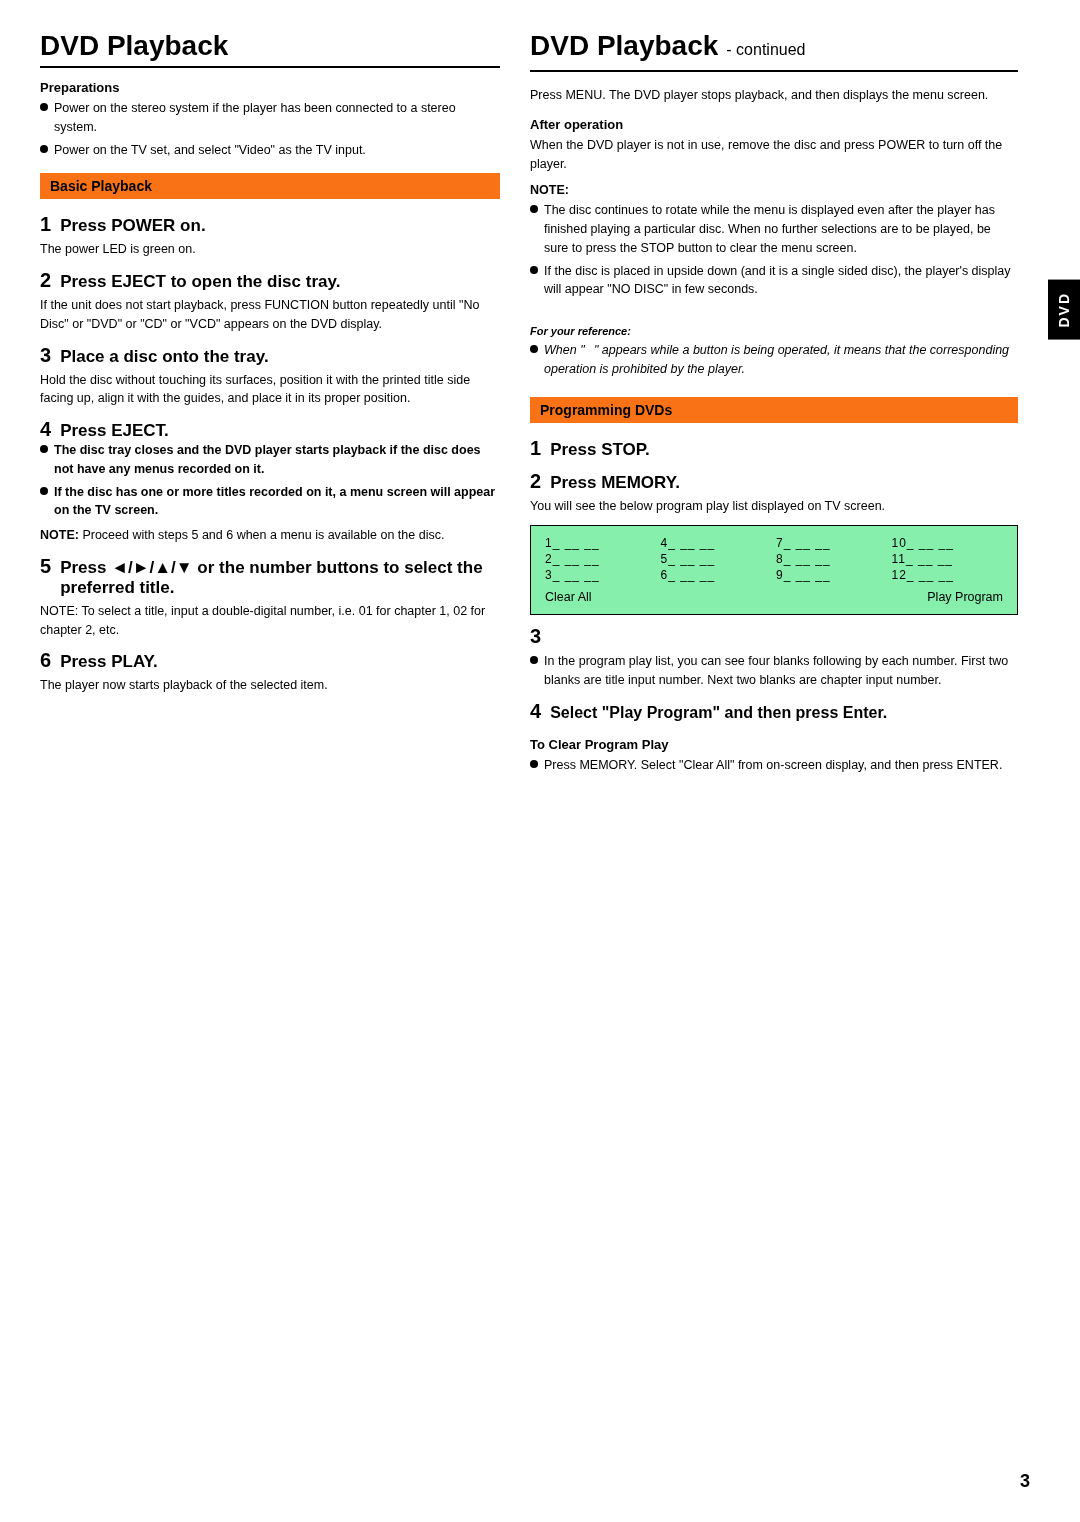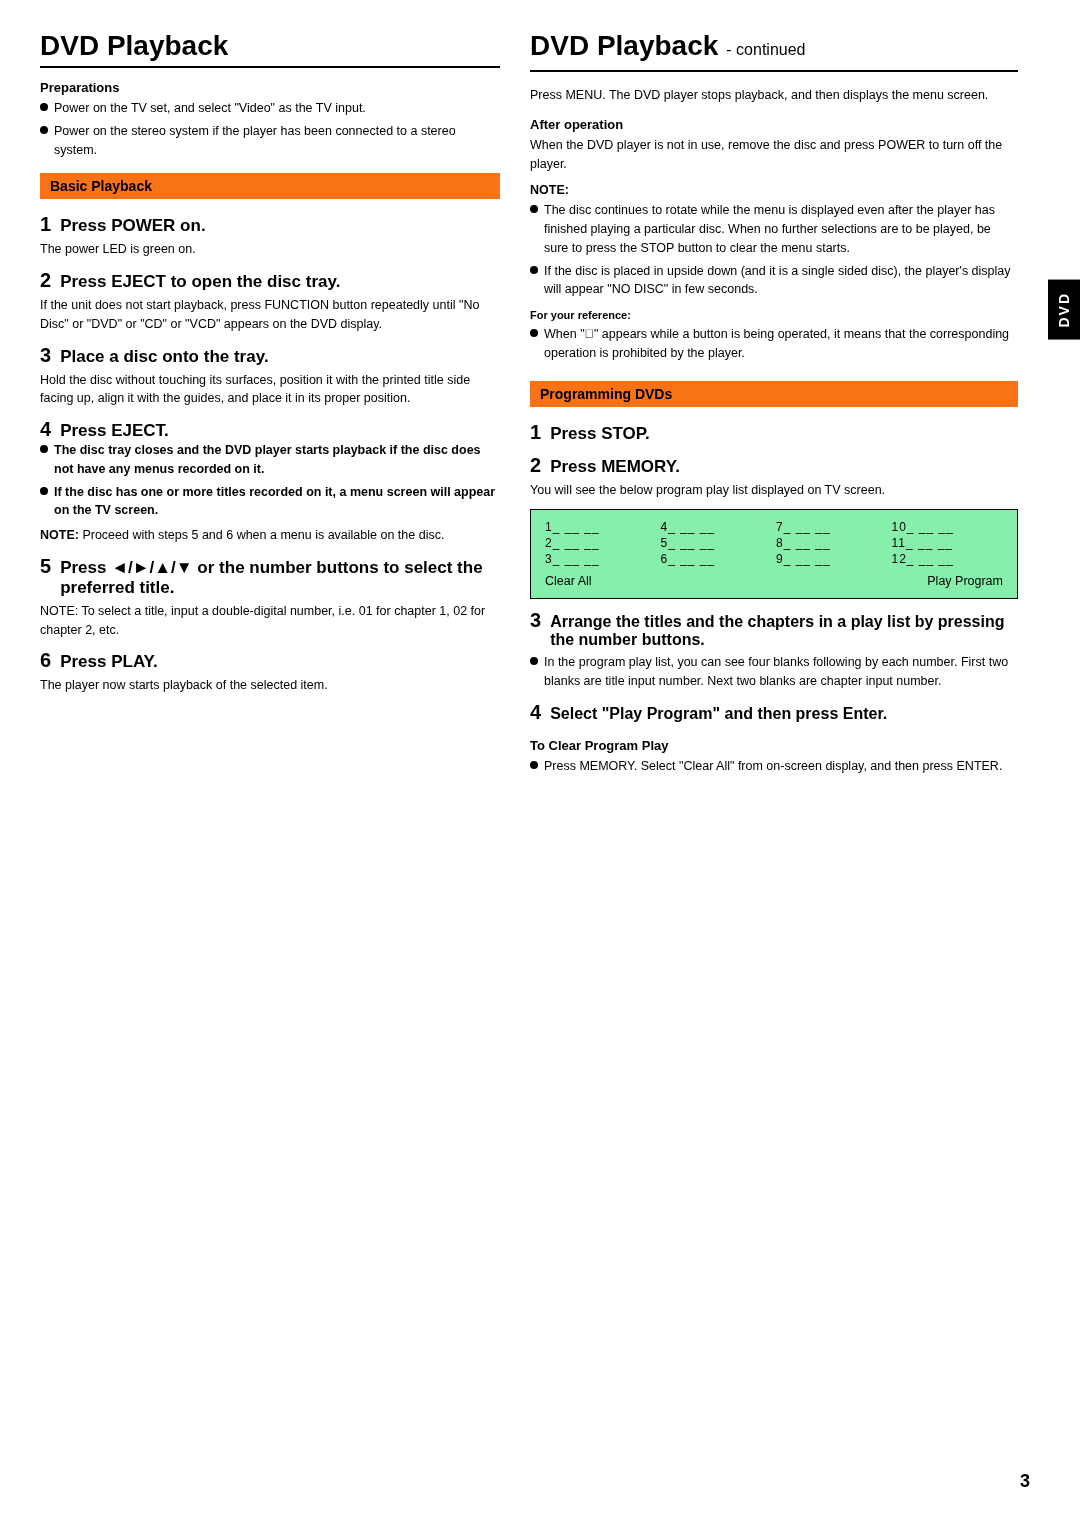--- a/index.html
+++ b/index.html
@@ -209,25 +209,25 @@
   <div class="main-content">
 
     <div class="left-column">
 
       <div class="section-title">DVD Playback</div>
 
       <div class="subheading">Preparations</div>
       <ul class="bullet-list">
         <li>
           <span class="bullet-dot"></span>
-          <span>Power on the TV set, and select "Video" as the TV input.</span>
+          <span>Power on the stereo system if the player has been connected to a stereo system.</span>
         </li>
         <li>
           <span class="bullet-dot"></span>
-          <span>Power on the stereo system if the player has been connected to a stereo system.</span>
+          <span>Power on the TV set, and select "Video" as the TV input.</span>
         </li>
       </ul>
 
       <div style="margin-top:14px; margin-bottom:14px;">
         <span class="subsection-box">Basic Playback</span>
       </div>
 
       <div class="step">
         <div class="big-step-header">
           <span class="step-number">1</span>
@@ -305,30 +305,30 @@
       <div style="margin-top:12px;">
         <div class="subheading">After operation</div>
         <div class="step-body">When the DVD player is not in use, remove the disc and press POWER to turn off the player.</div>
       </div>
 
       <div style="margin-top:10px;">
         <div class="note-label">NOTE:</div>
         <ul class="bullet-list" style="margin-top:4px;">
           <li>
             <span class="bullet-dot"></span>
-            <span>The disc continues to rotate while the menu is displayed even after the player has finished playing a particular disc. When no further selections are to be played, be sure to press the STOP button to clear the menu starts.</span>
+            <span>The disc continues to rotate while the menu is displayed even after the player has finished playing a particular disc. When no further selections are to be played, be sure to press the STOP button to clear the menu screen.</span>
           </li>
           <li>
             <span class="bullet-dot"></span>
             <span>If the disc is placed in upside down (and it is a single sided disc), the player's display will appear  "NO DISC" in few seconds.</span>
           </li>
         </ul>
       </div>
 
-      <div style="margin-top:10px;">
+      <div style="margin-top:26px;font-style:italic;">
         <div class="ref-label">For your reference:</div>
         <ul class="bullet-list" style="margin-top:4px;">
           <li>
             <span class="bullet-dot"></span>
             <span>When "⃘" appears while a button is being operated, it means that the corresponding operation is prohibited by the player.</span>
           </li>
         </ul>
       </div>
 
       <div style="margin-top:18px; margin-bottom:14px;">
@@ -367,21 +367,20 @@
         </div>
         <div class="program-footer">
           <span>Clear All</span>
           <span>Play Program</span>
         </div>
       </div>
 
       <div class="step" style="margin-top:10px;">
         <div class="big-step-header">
           <span class="step-number">3</span>
-          <span class="step-title" style="font-size:16px;">Arrange the titles and the chapters in a play list by pressing the number buttons.</span>
         </div>
         <ul class="bullet-list" style="margin-top:4px;">
           <li>
             <span class="bullet-dot"></span>
             <span>In the program play list, you can see four blanks following by each number. First two blanks are title input number. Next two blanks are chapter input number.</span>
           </li>
         </ul>
       </div>
 
       <div class="step" style="margin-top:10px;">

